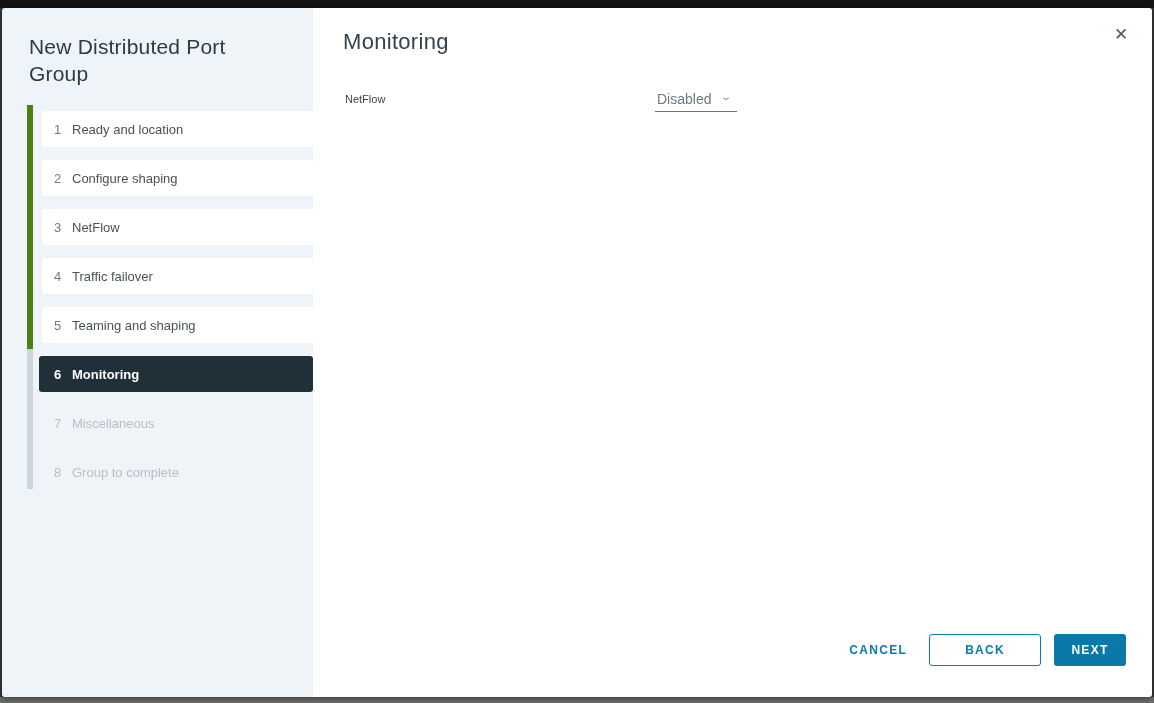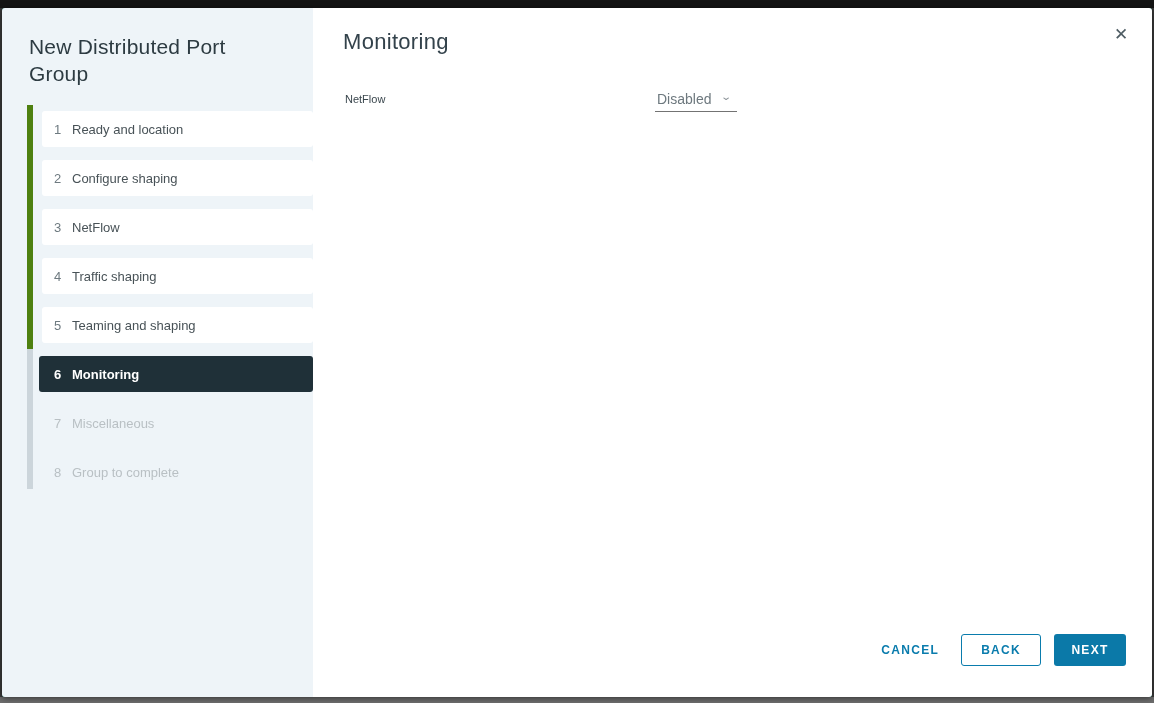--- a/index.html
+++ b/index.html
@@ -79,21 +79,21 @@
 
   
   .footer { position:absolute; right:26px; bottom:31px; display:flex; align-items:center; }
   .btn {
     font-family:inherit; font-size:12px; font-weight:600; letter-spacing:1.3px;
     height:32px; border-radius:3px; cursor:pointer; background:none; border:none;
   }
   .btn-link { color:var(--accent,#0a7cad); padding:0 12px; margin-right:10px; }
   .btn-outline {
     color:var(--accent,#0a7cad); border:1px solid var(--accent,#0a7cad);
-    background:#ffffff; padding:0 19px; margin-right:13px; min-width:72px;
+    background:#ffffff; padding:0 35px; margin-right:13px; min-width:72px;
   }
   .btn-primary {
     color:#ffffff; background:var(--primary-btn,#0b79a8);
     padding:0 9px; min-width:72px;
   }
 </style>
 </head>
 <body>
 
 <div class="backdrop-top"></div>
@@ -115,21 +115,21 @@
       <div class="step done">
         <span class="num">2</span>
         <span class="lbl">Configure shaping</span>
       </div>
       <div class="step done">
         <span class="num">3</span>
         <span class="lbl">NetFlow</span>
       </div>
       <div class="step done">
         <span class="num">4</span>
-        <span class="lbl">Traffic shaping</span>
+        <span class="lbl">Traffic failover</span>
       </div>
       <div class="step done">
         <span class="num">5</span>
         <span class="lbl">Teaming and shaping</span>
       </div>
       <div class="step active">
         <span class="num">6</span>
         <span class="lbl">Monitoring</span>
       </div>
       <div class="step upcoming">

